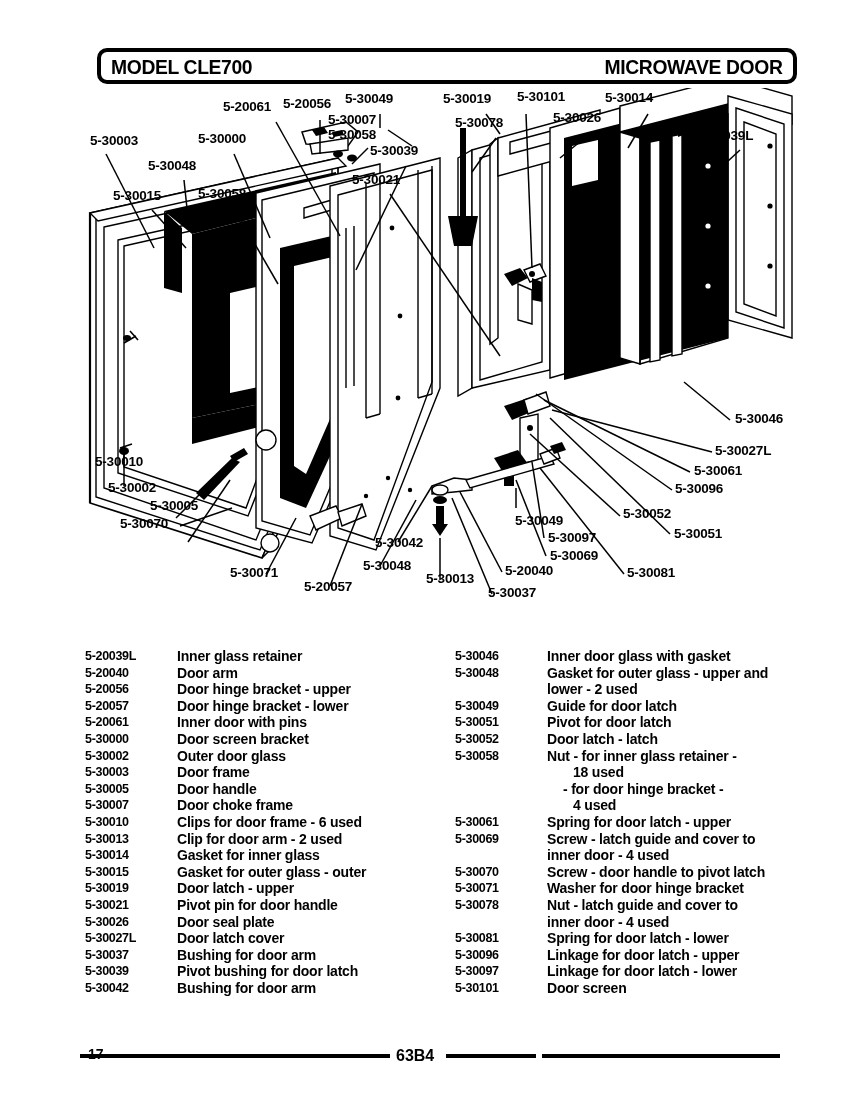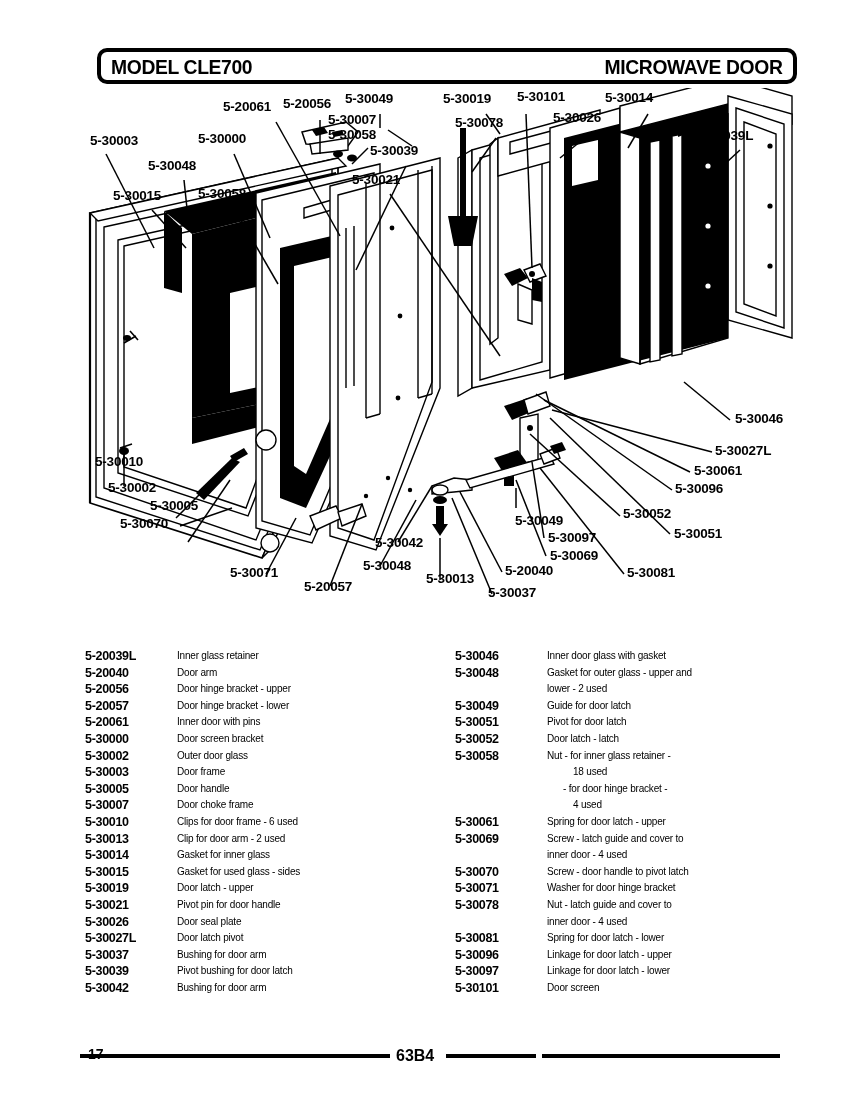--- a/index.html
+++ b/index.html
@@ -46,21 +46,21 @@
   .col{position:absolute;top:0;}
   .col-left{left:5px;width:345px;}
   .col-right{left:375px;width:355px;}
   .prow{display:flex;align-items:flex-start;line-height:16.6px;}
   .pnum{
     width:92px;flex:0 0 92px;
     font-size:12.5px;font-weight:bold;letter-spacing:-0.3px;
     white-space:nowrap;
   }
   .pdesc{
-    font-size:10px;font-weight:normal;letter-spacing:-0.2px;
+    font-size:14px;font-weight:bold;letter-spacing:-0.2px;
     white-space:pre-wrap;
   }
   .pdesc.indent{padding-left:26px;}
   .pdesc.indent2{padding-left:16px;}
 
   
   .footer{position:absolute;left:80px;top:1046px;width:700px;height:20px;}
   .frow{display:flex;align-items:center;width:100%;height:20px;}
   .fline{height:4px;background:#000;}
   .fl1{flex:0 0 310px;}
@@ -368,37 +368,37 @@
       <div class="prow">
           <span class="pnum">5-30013</span>
           <span class="pdesc">Clip for door arm - 2 used</span>
         </div>
       <div class="prow">
           <span class="pnum">5-30014</span>
           <span class="pdesc">Gasket for inner glass</span>
         </div>
       <div class="prow">
           <span class="pnum">5-30015</span>
-          <span class="pdesc">Gasket for used glass - sides</span>
+          <span class="pdesc">Gasket for outer glass - outer</span>
         </div>
       <div class="prow">
           <span class="pnum">5-30019</span>
           <span class="pdesc">Door latch - upper</span>
         </div>
       <div class="prow">
           <span class="pnum">5-30021</span>
           <span class="pdesc">Pivot pin for door handle</span>
         </div>
       <div class="prow">
           <span class="pnum">5-30026</span>
           <span class="pdesc">Door seal plate</span>
         </div>
       <div class="prow">
           <span class="pnum">5-30027L</span>
-          <span class="pdesc">Door latch pivot</span>
+          <span class="pdesc">Door latch cover</span>
         </div>
       <div class="prow">
           <span class="pnum">5-30037</span>
           <span class="pdesc">Bushing for door arm</span>
         </div>
       <div class="prow">
           <span class="pnum">5-30039</span>
           <span class="pdesc">Pivot bushing for door latch</span>
         </div>
       <div class="prow">

